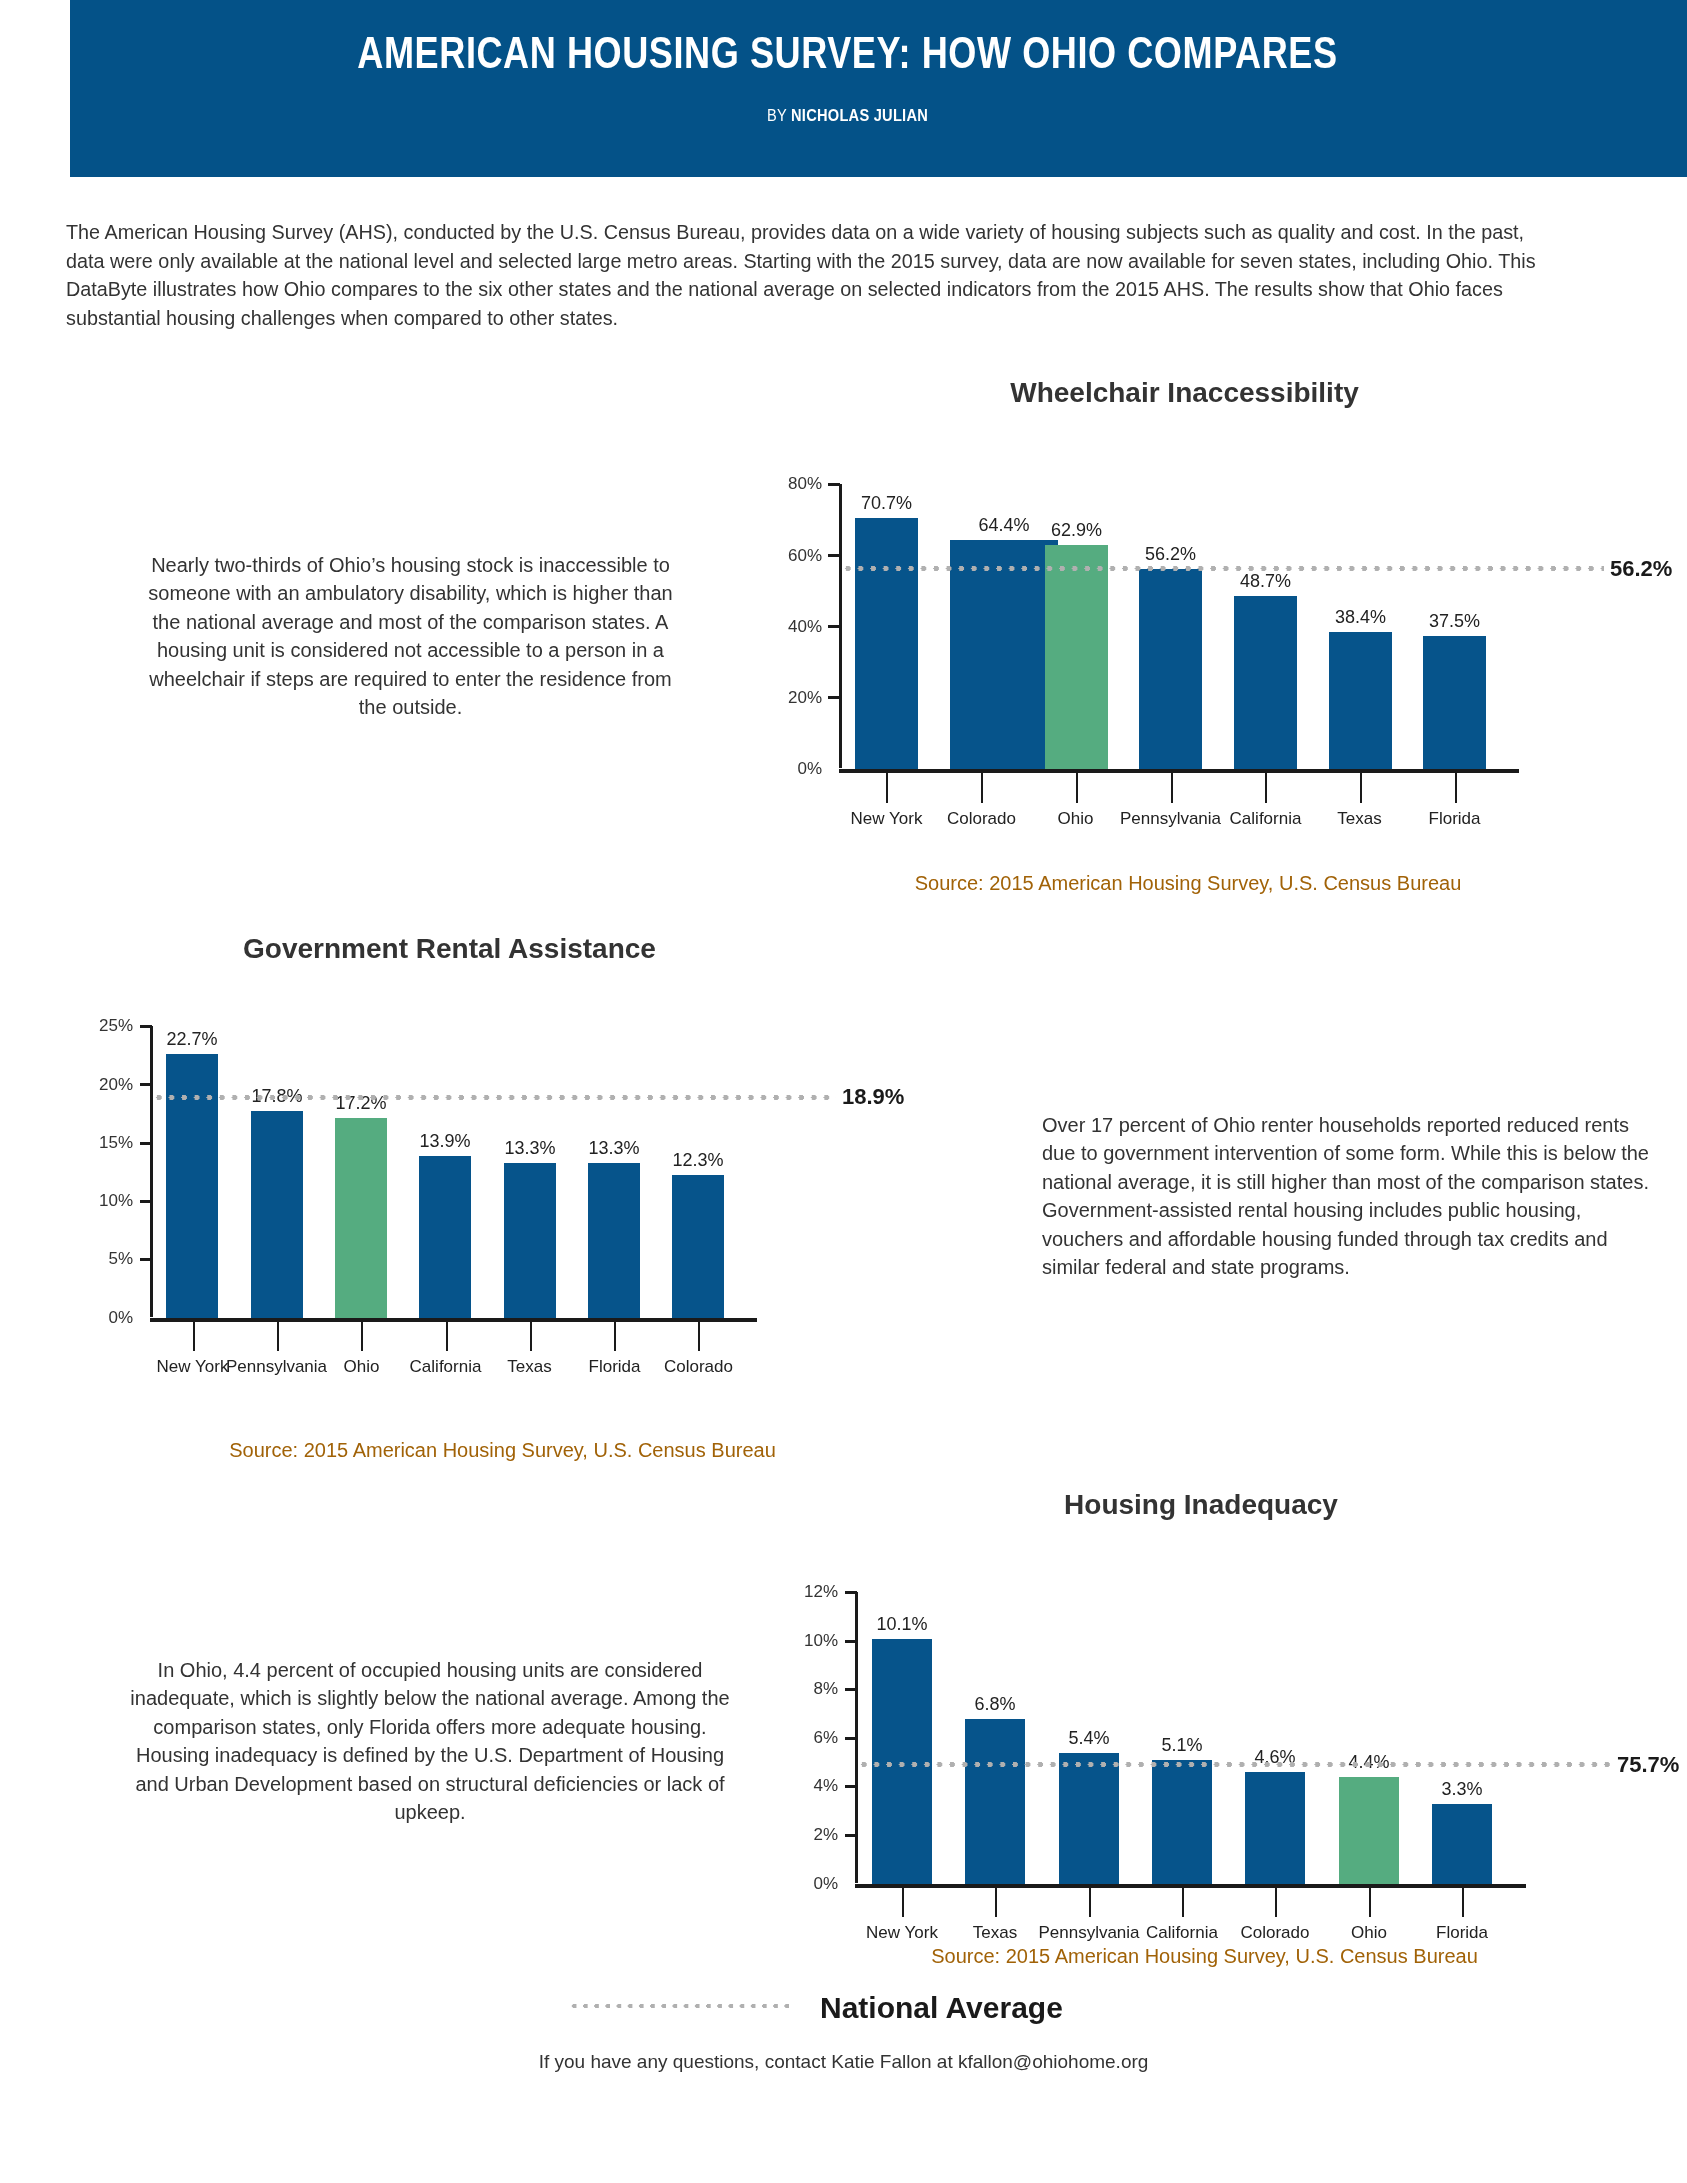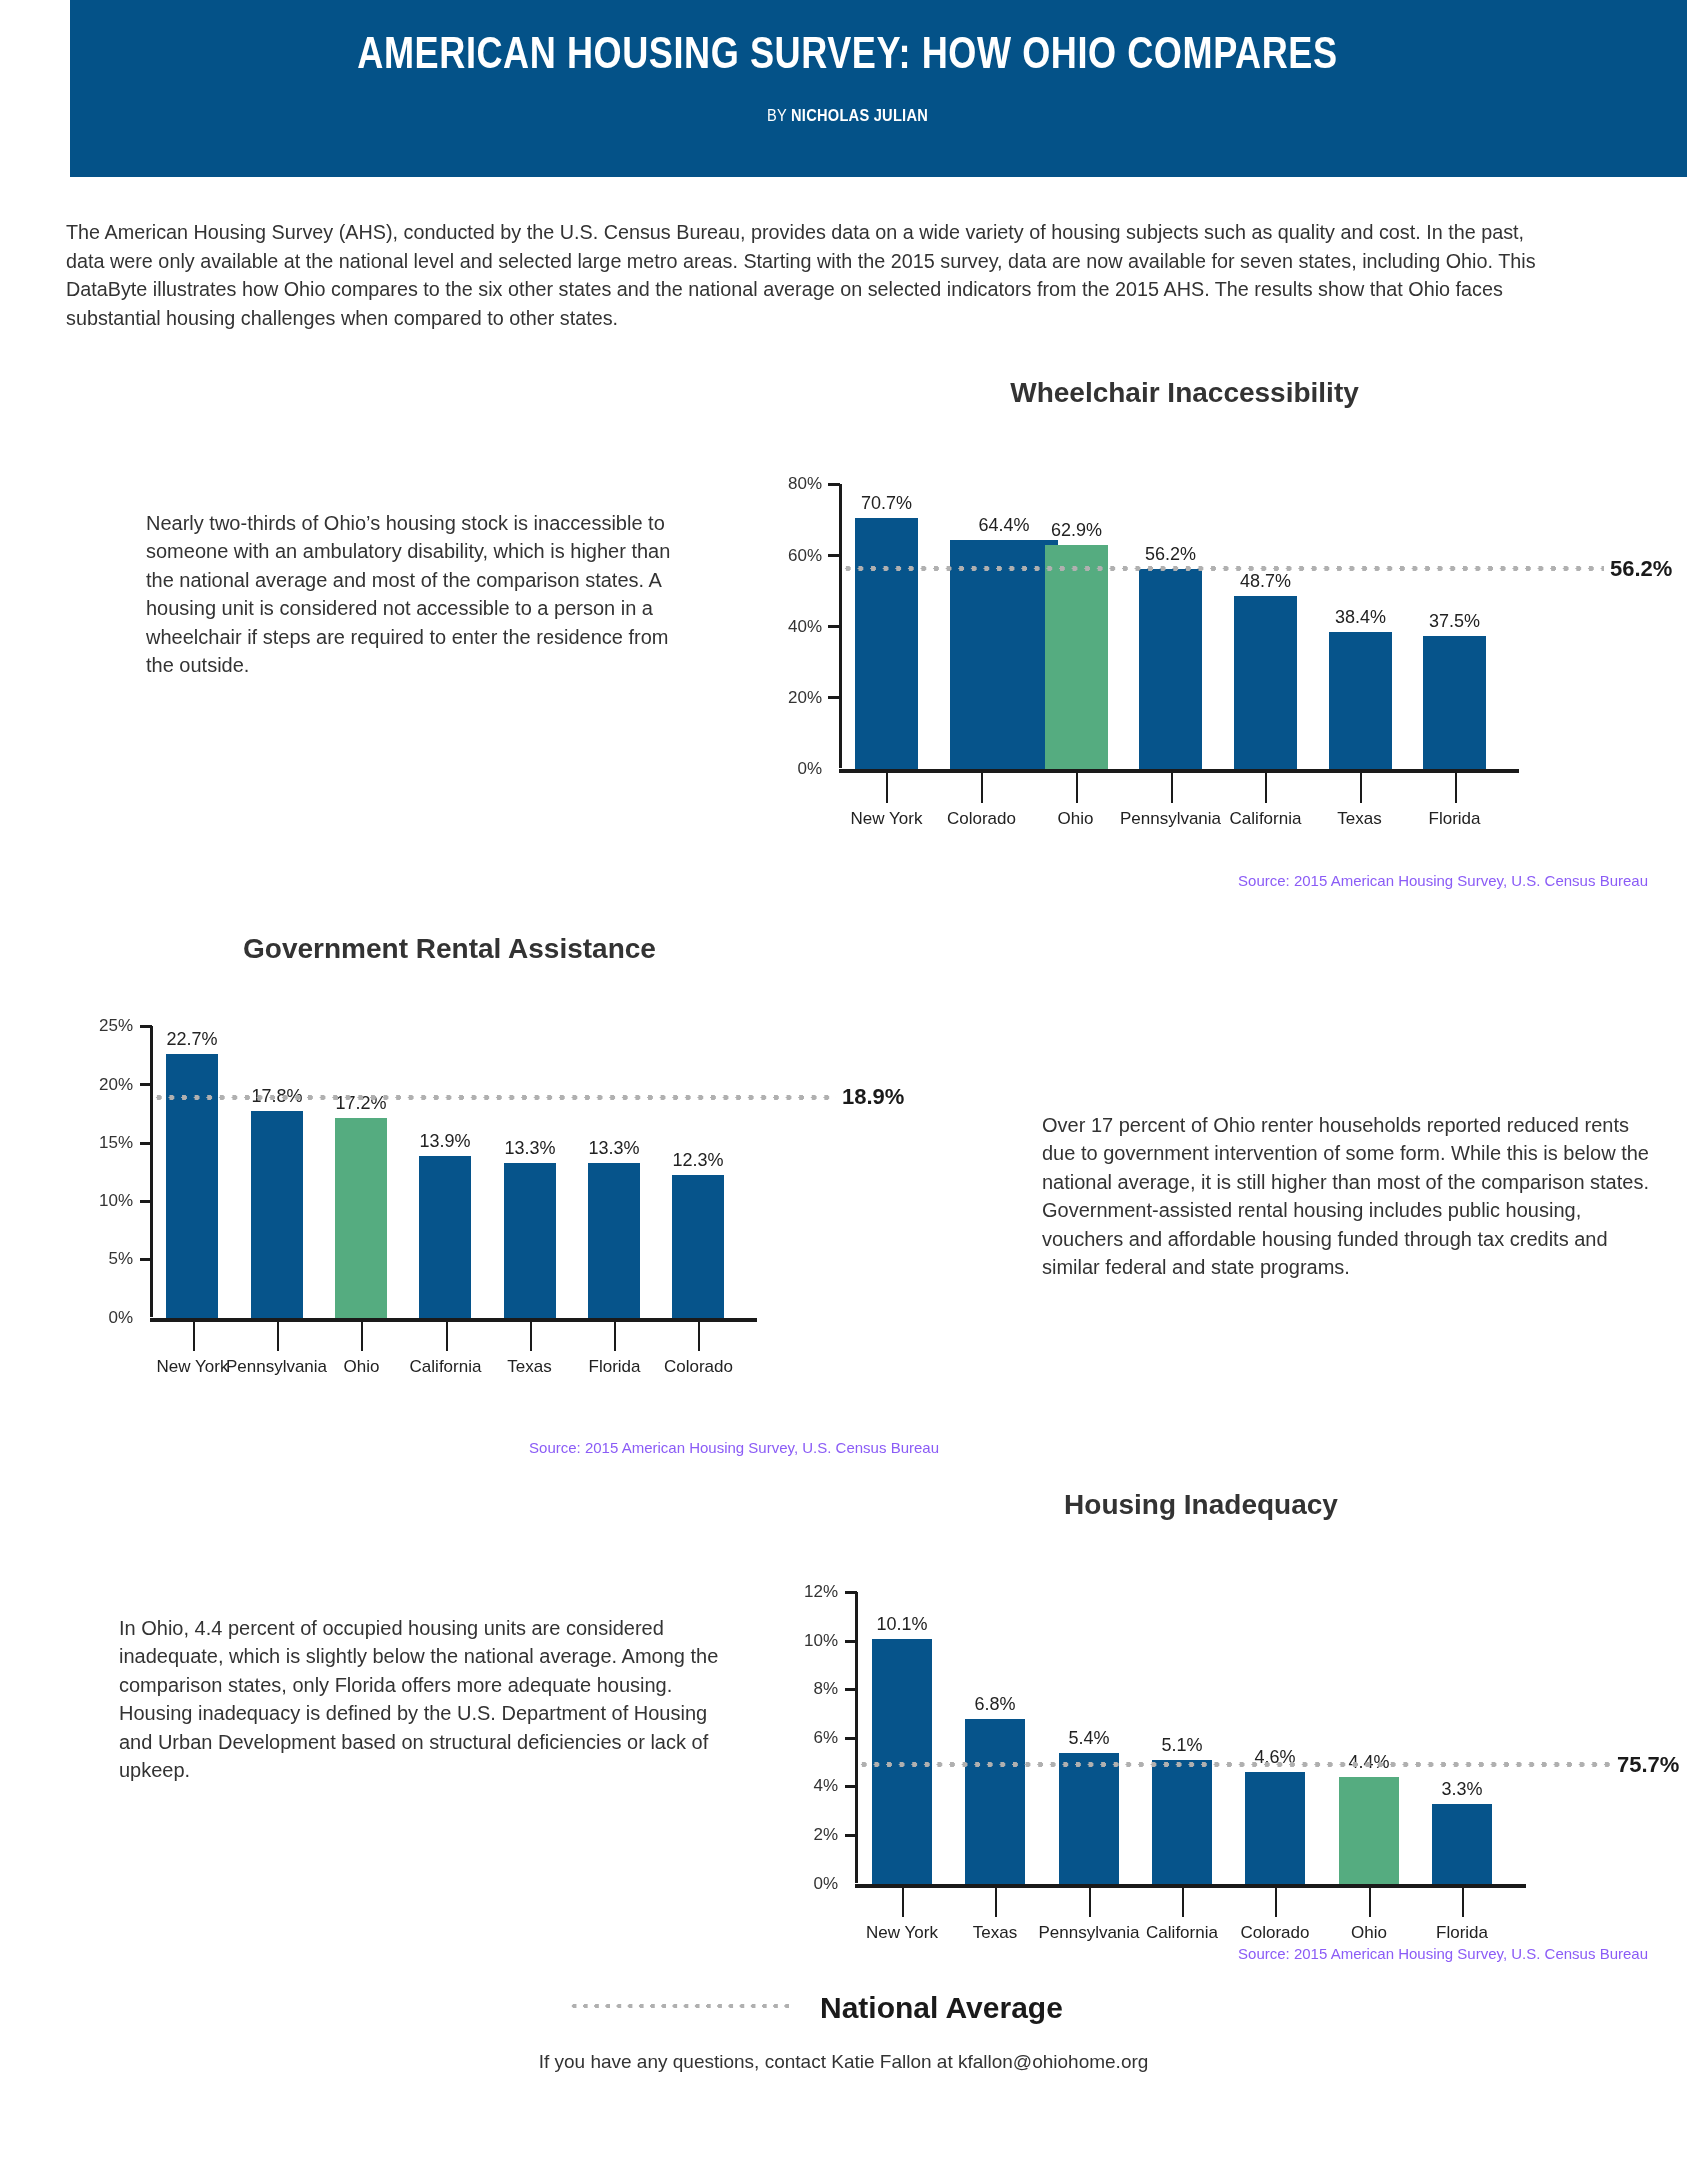--- a/index.html
+++ b/index.html
@@ -42,29 +42,29 @@
     position:absolute;left:66px;top:218px;width:1555px;
     font-size:20.5px;line-height:1.40;color:#333;
     transform:scaleX(0.965);transform-origin:left top;
   }
 
   
   .blurb{
     position:absolute;
     font-size:20px;line-height:1.42;color:#333;
   }
-  .blurb.right-align{text-align:left;}
+  .blurb.right-align{text-align:center;margin-top:42px;}
 
   .chart-title{
     position:absolute;
     font-size:28px;font-weight:bold;color:#333;
     text-align:center;letter-spacing:0px;
   }
   .source{
-    position:absolute;font-size:15px;color:#8b5cf6;text-align:right;
+    position:absolute;font-size:20px;color:#a16207;text-align:center;
   }
 
   
   .chart{position:absolute;}
   .yaxis-line{
     position:absolute;width:2.6px;background:#1a1a1a;
   }
   .xaxis-line{
     position:absolute;height:4px;background:#1a1a1a;
   }

